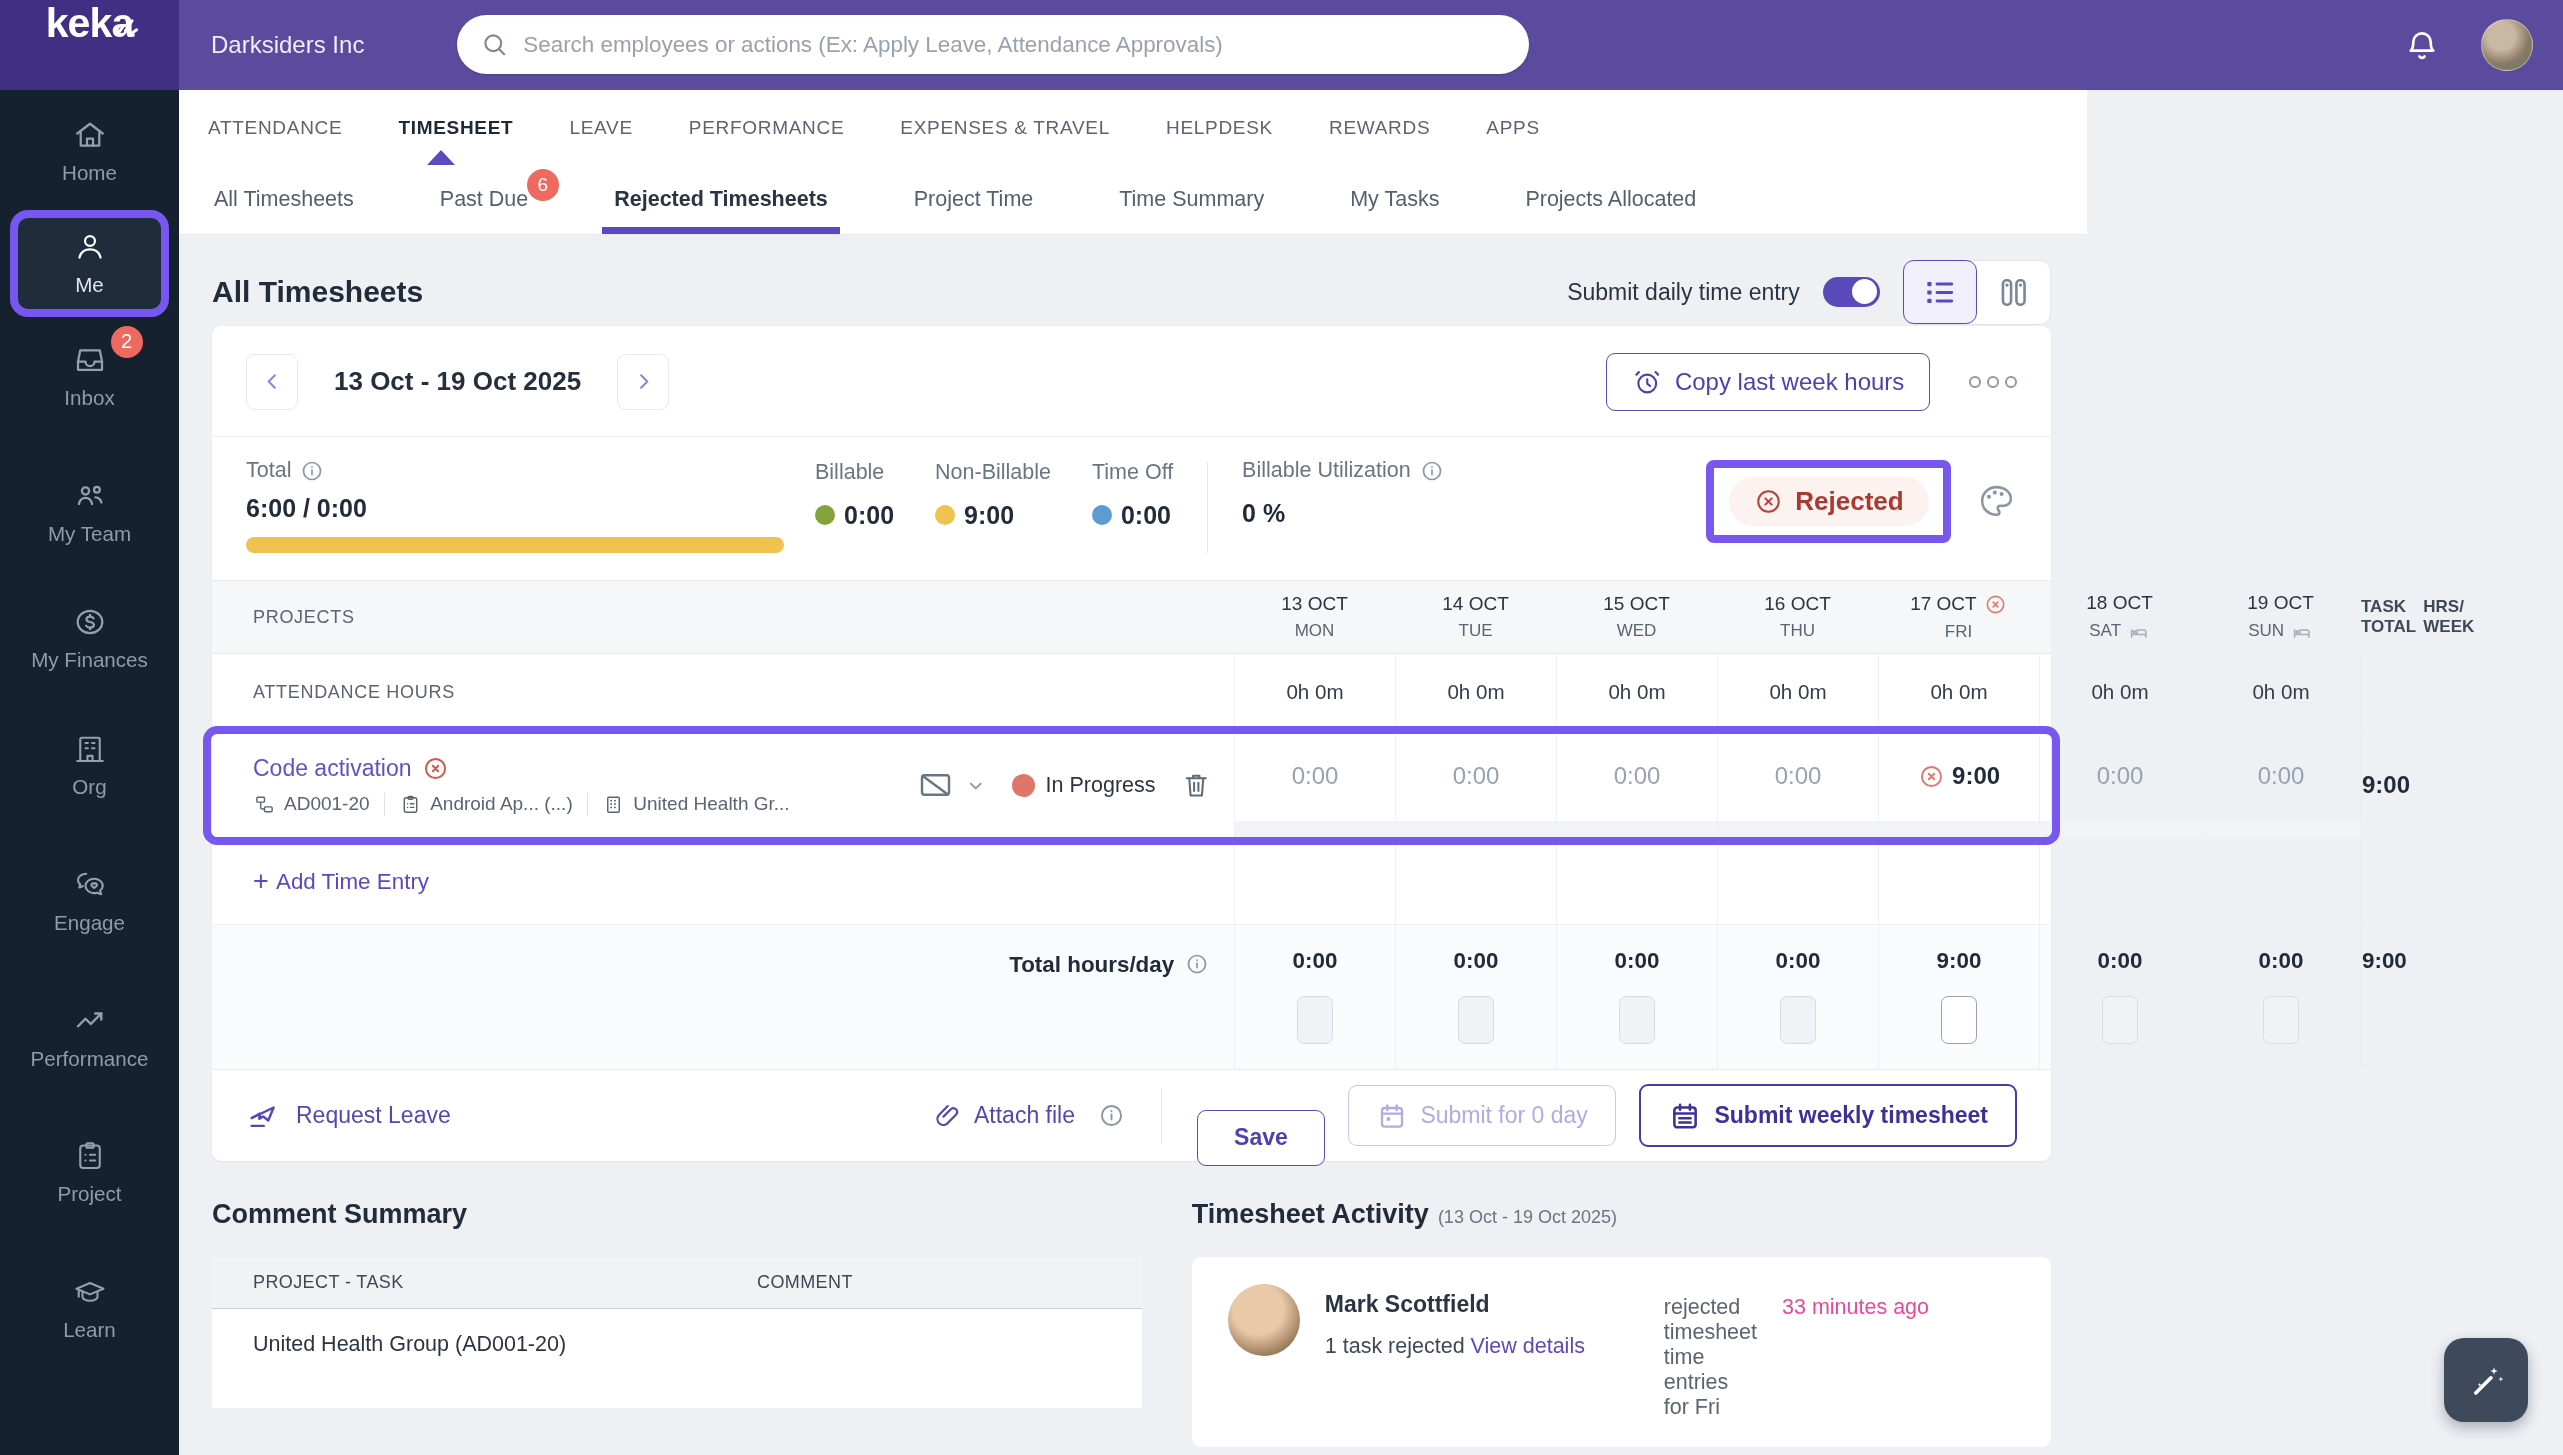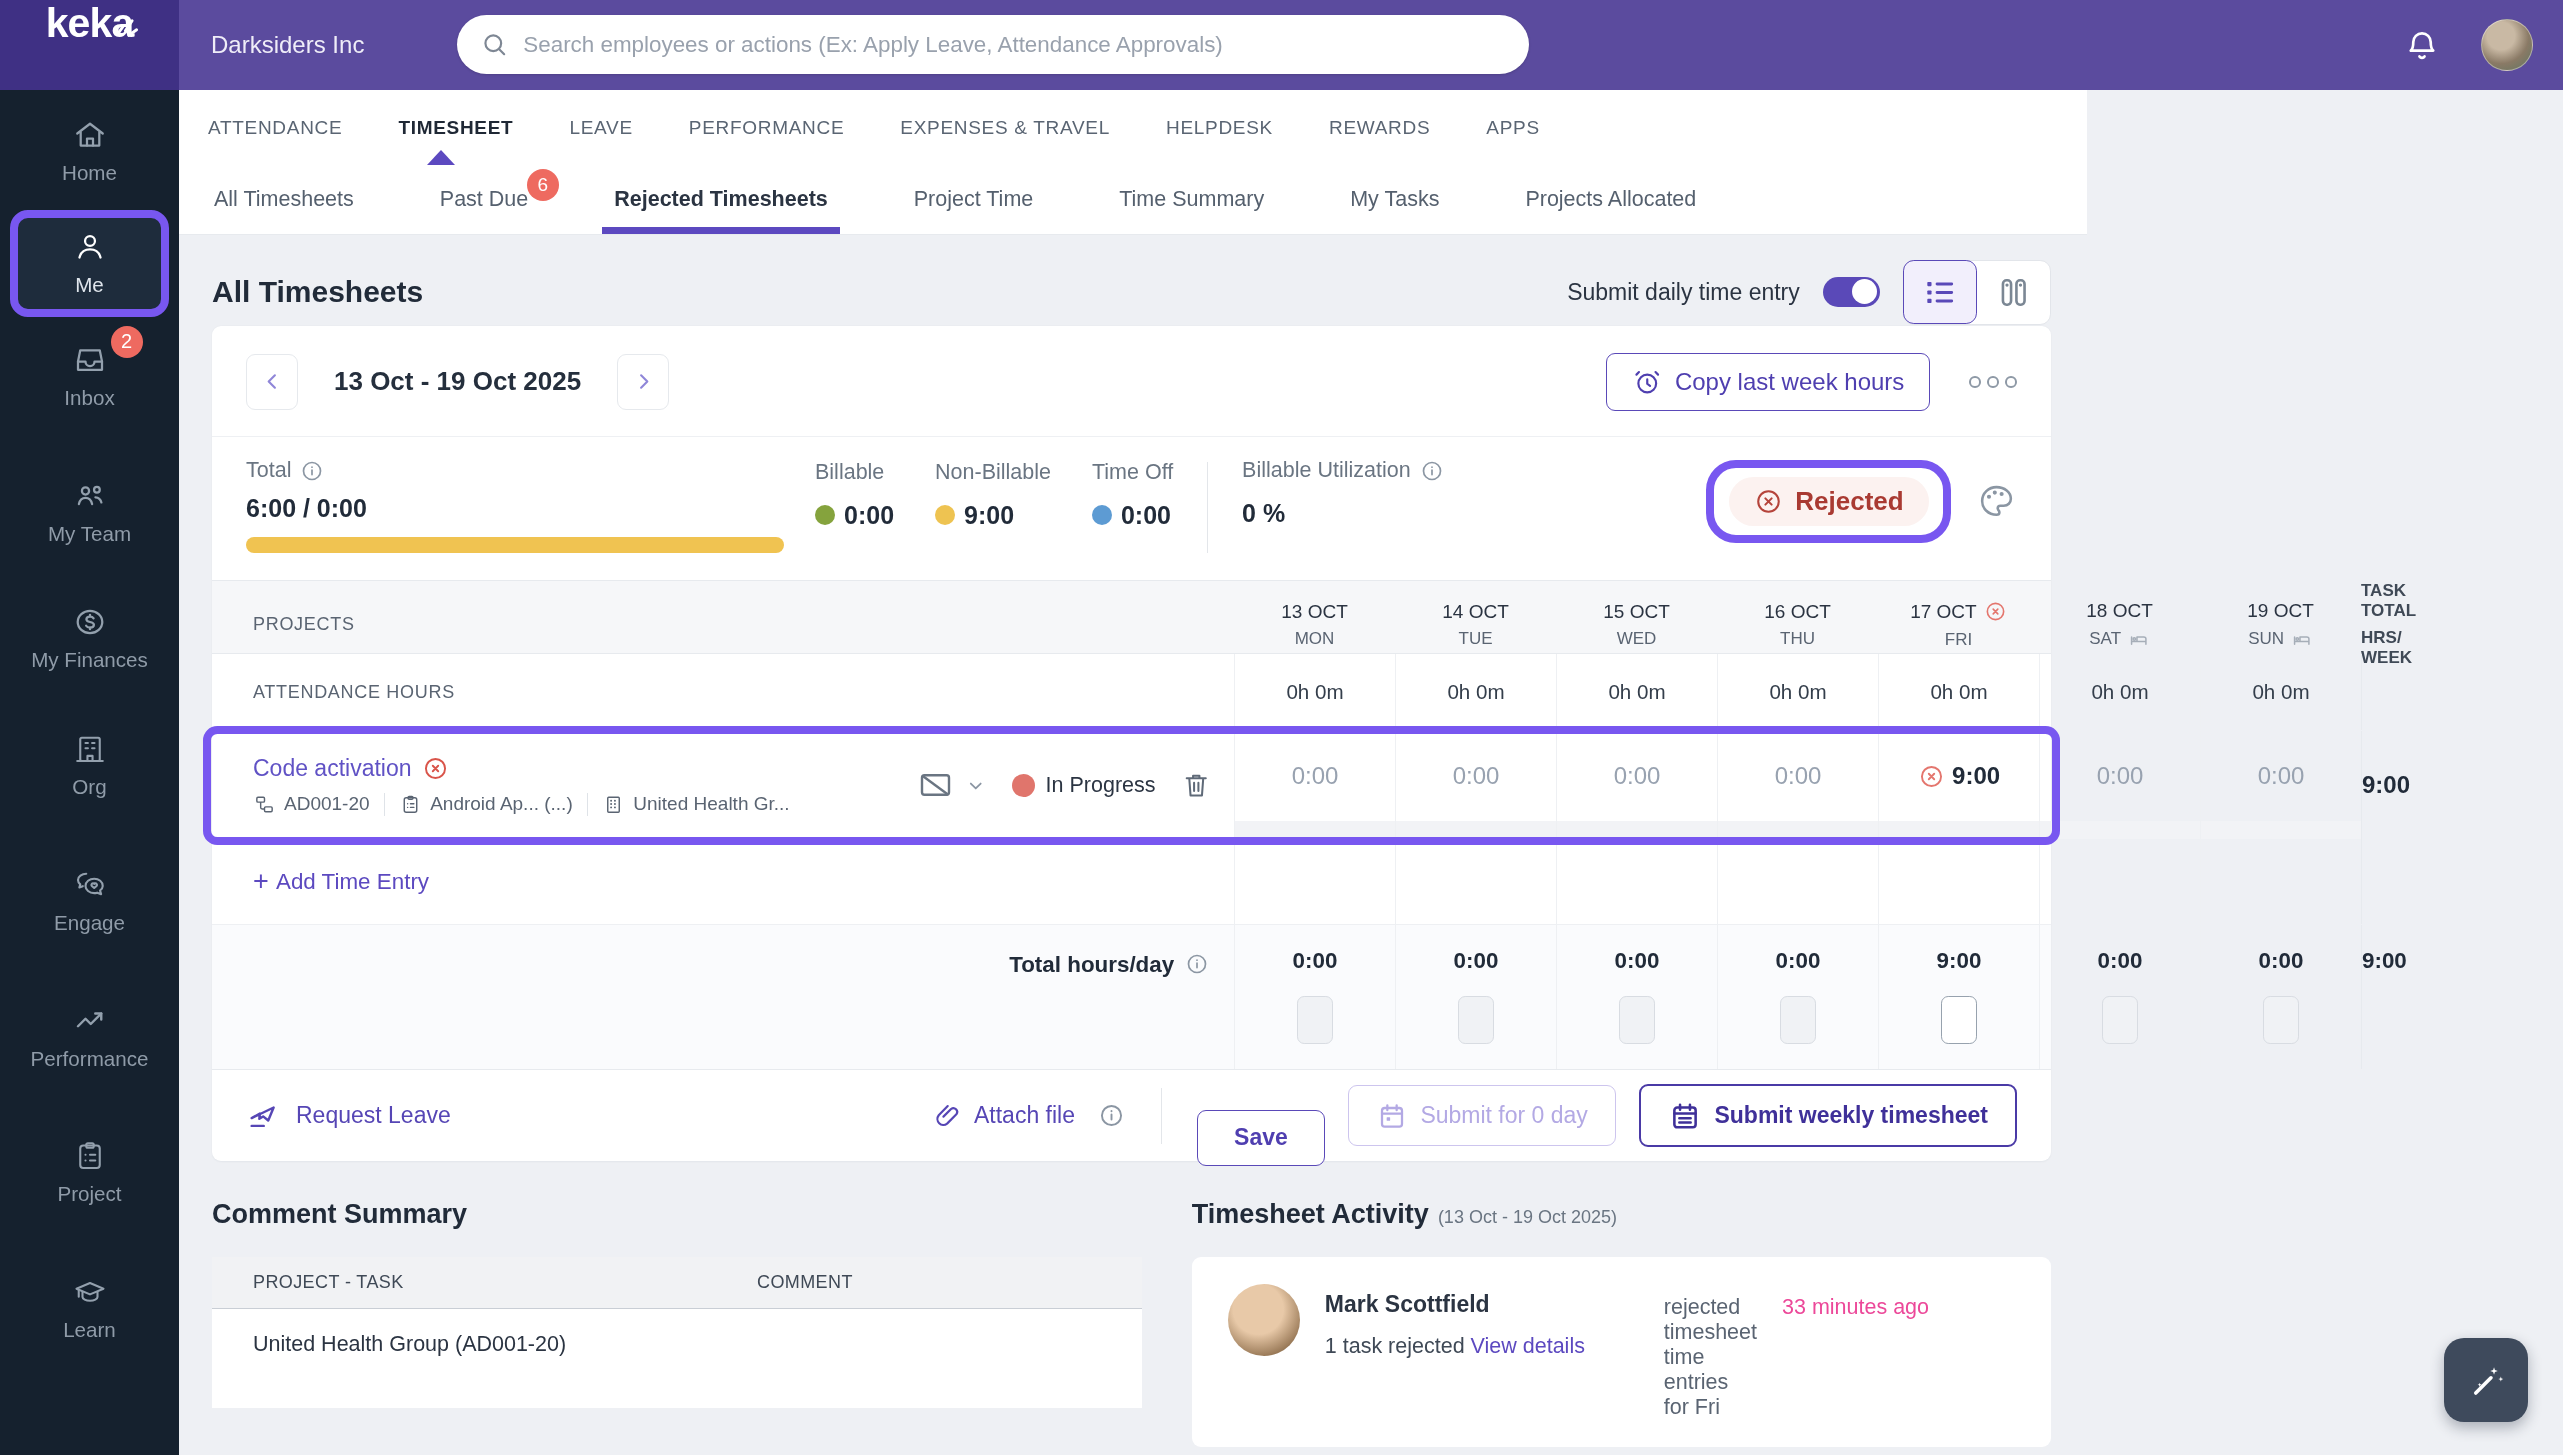--- a/index.html
+++ b/index.html
@@ -75,32 +75,32 @@
   .lab-row{display:flex;align-items:center;gap:9px;font-size:21.5px;color:#6a7582;}
   .total-block{width:569px;}
   .total-value{font-size:25px;font-weight:700;color:var(--txt-dark);margin-top:10.8px;}
   .total-bar{width:538px;height:16px;border-radius:8px;background:var(--progress-yellow);margin-top:14.3px;}
   .stats{display:flex;gap:41px;padding-top:1.8px;}
   .stat .val-row{display:flex;align-items:center;gap:9px;margin-top:16px;font-size:25px;font-weight:700;color:var(--txt-dark);}
   .dot{width:20px;height:20px;border-radius:50%;display:inline-block;}
   .vdiv{width:0.9px;background:#e3e6ea;align-self:stretch;margin:3.6px 34px 0;}
   .util .u-val{font-size:25px;font-weight:600;color:var(--txt-dark);margin-top:16px;}
   .summary-right{margin-left:auto;display:flex;align-items:center;gap:25px;padding-top:1.8px;}
-  .rejected-annot{border:8px solid var(--annotation);border-radius:30px;background:#fff;padding:9px 14.3px;}
+  .rejected-annot{border:8px solid var(--annotation);border-radius:8px;background:#fff;padding:9px 14.3px;}
   .rejected-pill{background:#fcf2f0;border-radius:29px;padding:9px 25px;display:flex;align-items:center;gap:12.6px;font-size:26px;font-weight:600;color:var(--rejected-red);}
   .palette{color:#8b96a3;cursor:pointer;}
 
   
   .trow{display:grid;grid-template-columns:1022px repeat(7,161px) 1fr;}
   .thead-row{background:#f6f7f9;border-top:0.9px solid var(--line);border-bottom:0.9px solid var(--line);height:74px;}
   .th-projects{display:flex;align-items:center;padding-left:41px;font-size:18px;letter-spacing:0.7px;color:var(--txt-gray);}
   .dhead{display:flex;flex-direction:column;align-items:center;justify-content:center;gap:6.3px;}
   .dhead .d-date{font-size:19px;font-weight:500;color:#2b3442;display:flex;align-items:center;gap:7.2px;}
   .dhead .d-day{font-size:17px;color:var(--txt-gray);display:flex;align-items:center;gap:7.2px;}
-  .th-total{display:flex;flex-direction:column;align-items:center;justify-content:center;gap:7.2px;font-size:17px;font-weight:600;color:var(--txt-mid);}
+  .th-total{display:flex;flex-direction:row;align-items:center;justify-content:center;gap:7.2px;font-size:17px;font-weight:600;color:var(--txt-mid);}
   .attendance-row{height:77px;border-bottom:0.9px solid var(--line-light);align-items:center;}
   .att-label{padding-left:41px;font-size:18px;letter-spacing:0.7px;color:var(--txt-gray);}
   .att-val{text-align:center;font-size:20.6px;color:#343e4b;}
   .dcol{border-left:0.9px solid var(--line-light);height:100%;display:flex;align-items:center;justify-content:center;}
   .tcol{border-left:0.9px solid var(--line);height:100%;}
 
   .project-row{position:relative;height:108px;}
   .annot-border{position:absolute;inset:-5.4px -9px;border:8px solid var(--annotation);border-radius:14.3px;pointer-events:none;z-index:6;}
   .proj-cell{display:flex;align-items:center;padding-left:41px;padding-right:23px;}
   .proj-info{display:flex;flex-direction:column;gap:10.8px;min-width:0;flex:1;}

